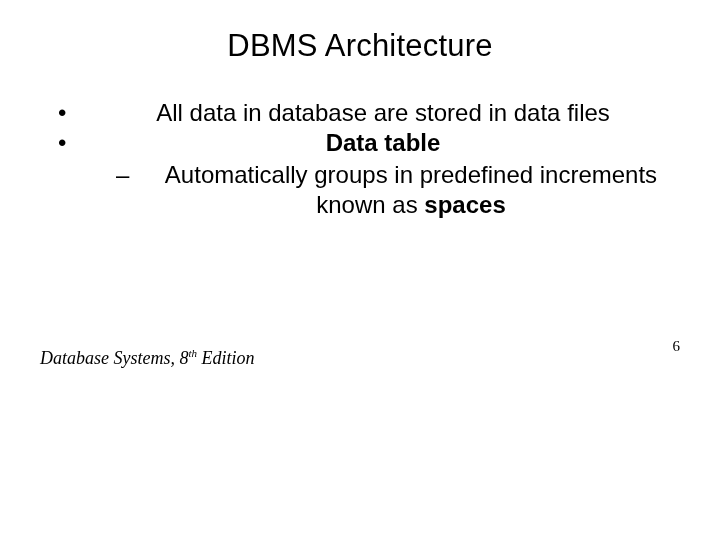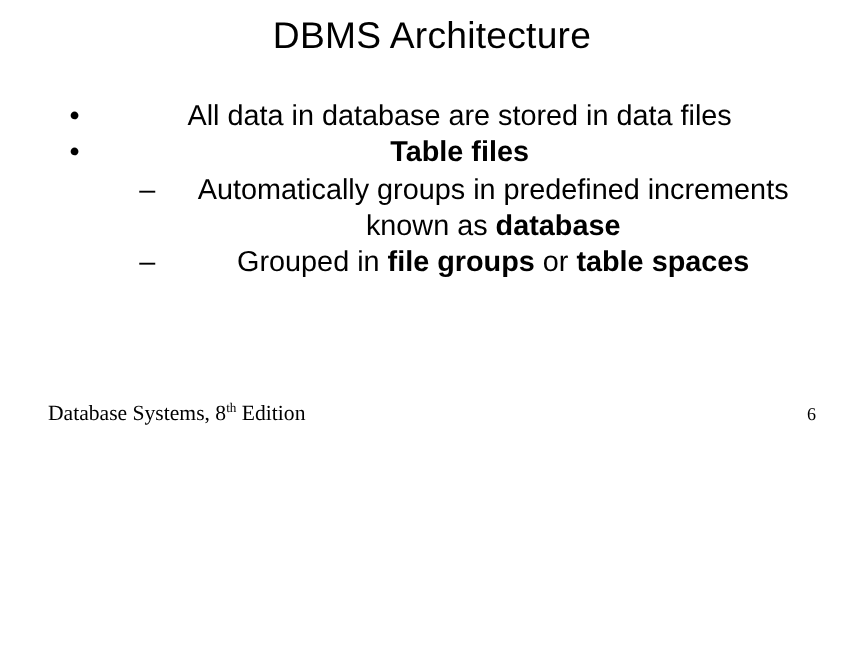--- a/index.html
+++ b/index.html
@@ -10,21 +10,21 @@
     background: #fff;
     font-family: Arial, Helvetica, sans-serif;
     color: #000;
     position: relative;
     overflow: hidden;
   }
   .slide {
     box-sizing: border-box;
     width: 720px;
     height: 385px;
-    padding: 12px 40px 0 40px;
+    padding: 28px 40px 0 40px;
     position: relative;
     border-radius: 13px;
   }
   .title {
     text-align: center;
     font-size: 31px;
     font-weight: 400;
     margin: 0 0 34px 0;
     letter-spacing: 0.2px;
   }
@@ -61,23 +61,24 @@
   }
   ul.level2 > li::before {
     content: "–";
     position: absolute;
     left: 0;
     top: 0;
   }
   .footer-left {
     position: absolute;
     left: 40px;
-    bottom: 30px;
+    bottom: 16px;
     font-family: "Times New Roman", Times, serif;
     font-size: 18px;
+    font-style: italic;
   }
   .footer-left sup {
     font-size: 11px;
     vertical-align: super;
   }
   .footer-right {
     position: absolute;
     right: 40px;
     bottom: 30px;
     font-family: "Times New Roman", Times, serif;
@@ -92,27 +93,24 @@
 
   <h1 class="title">DBMS Architecture</h1>
 
   <ul class="level1">
 
     <li>
       <span>All data in database are stored in data files</span>
     </li>
 
     <li>
-      <span class="b">Table files</span>
+      <span class="b">Data table</span>
       <ul class="level2">
         <li>
-          <span>Automatically groups in predefined increments known as </span><span class="b">database</span>
-        </li>
-        <li>
-          <span>Grouped in </span><span class="b">file groups</span><span> or </span><span class="b">table spaces</span>
+          <span>Automatically groups in predefined increments known as </span><span class="b">spaces</span>
         </li>
       </ul>
     </li>
 
 
   </ul>
 
   <div class="footer-left">
     <span>Database Systems, 8</span><sup>th</sup><span> Edition</span>
   </div>

